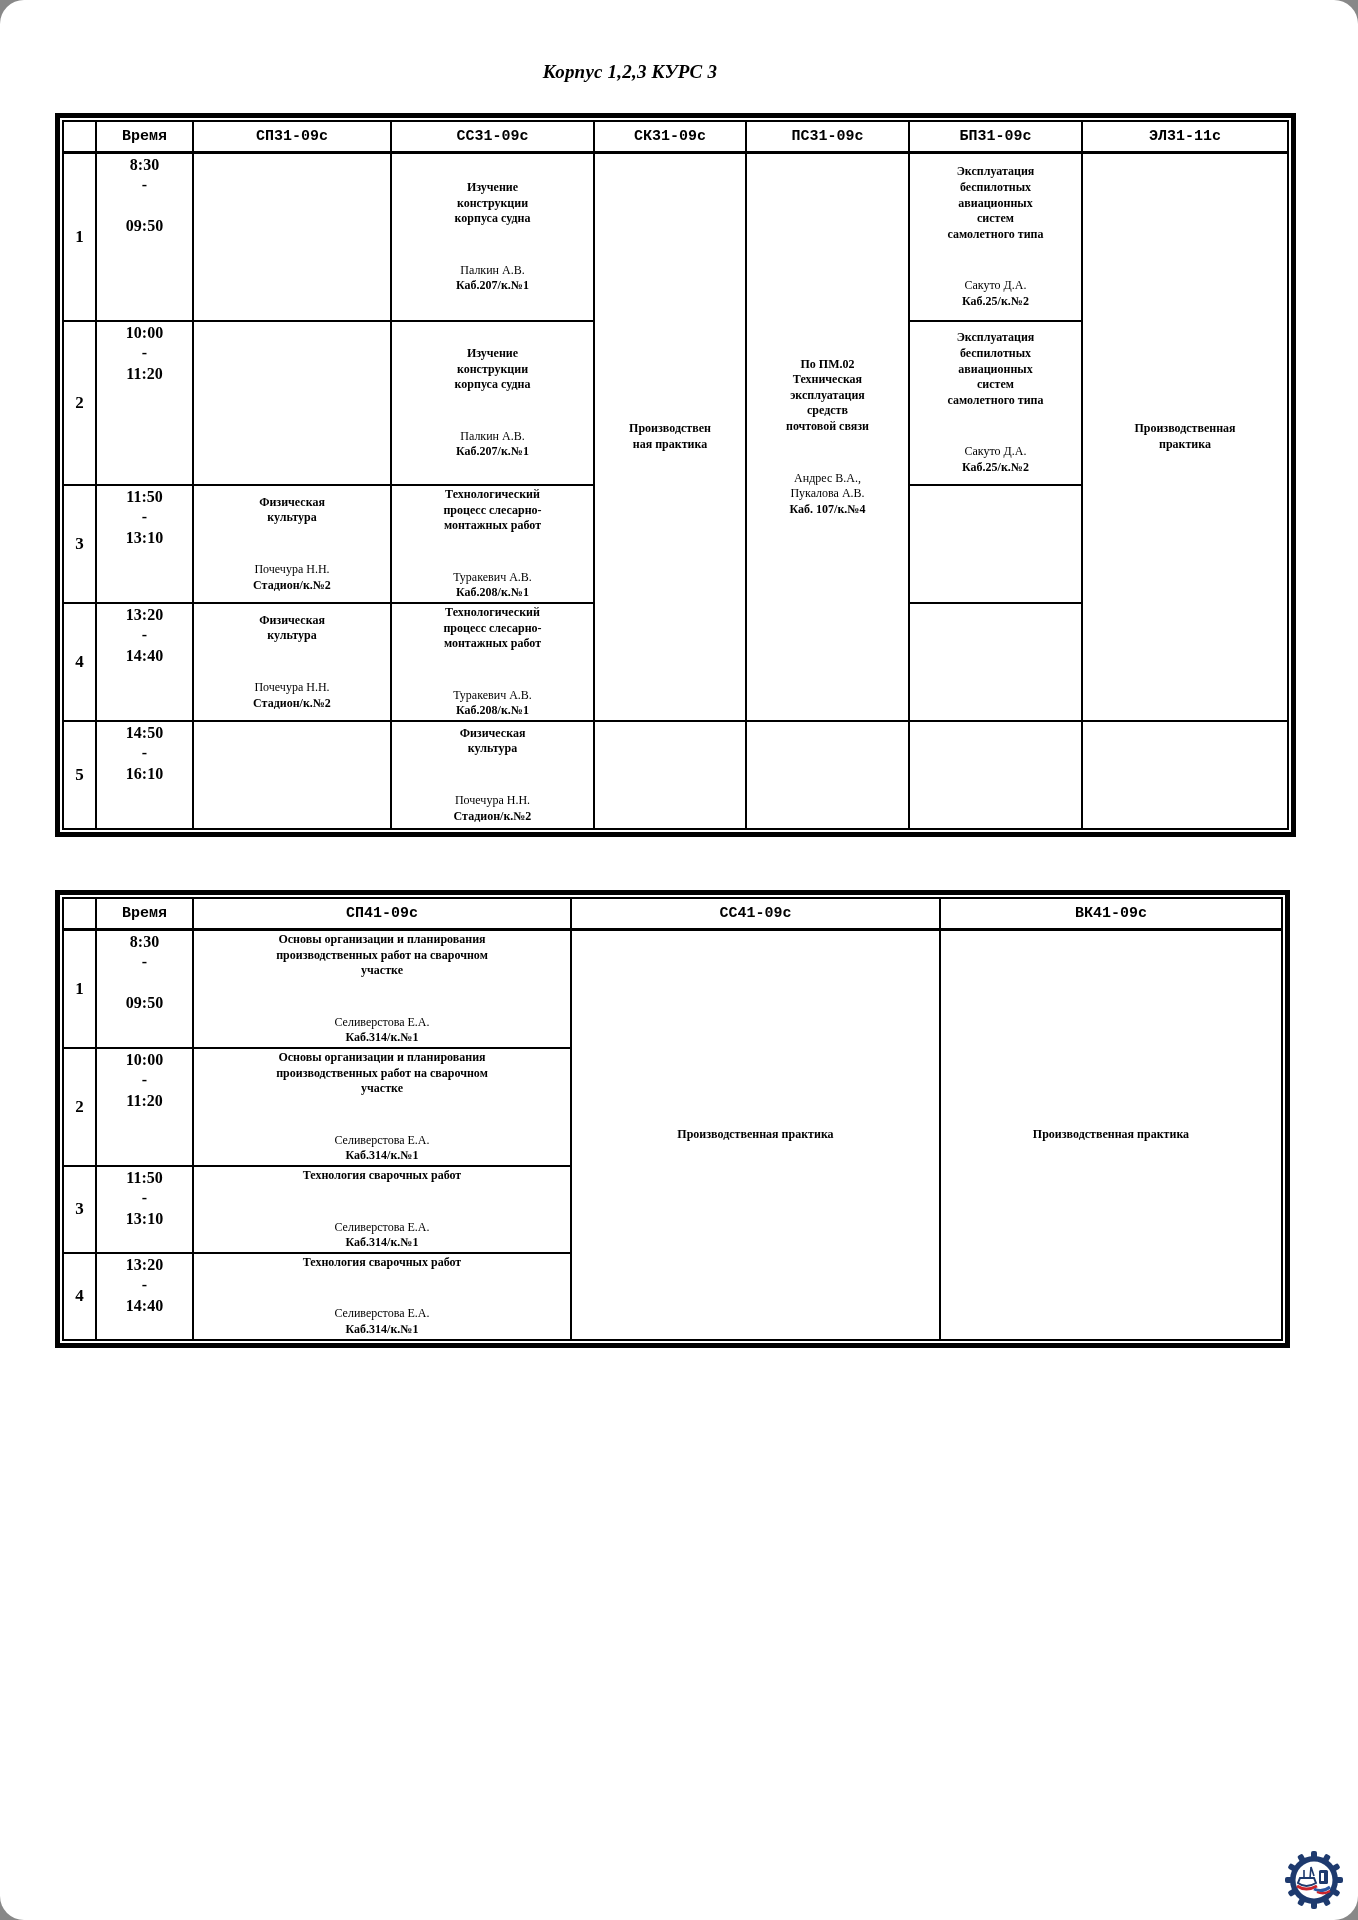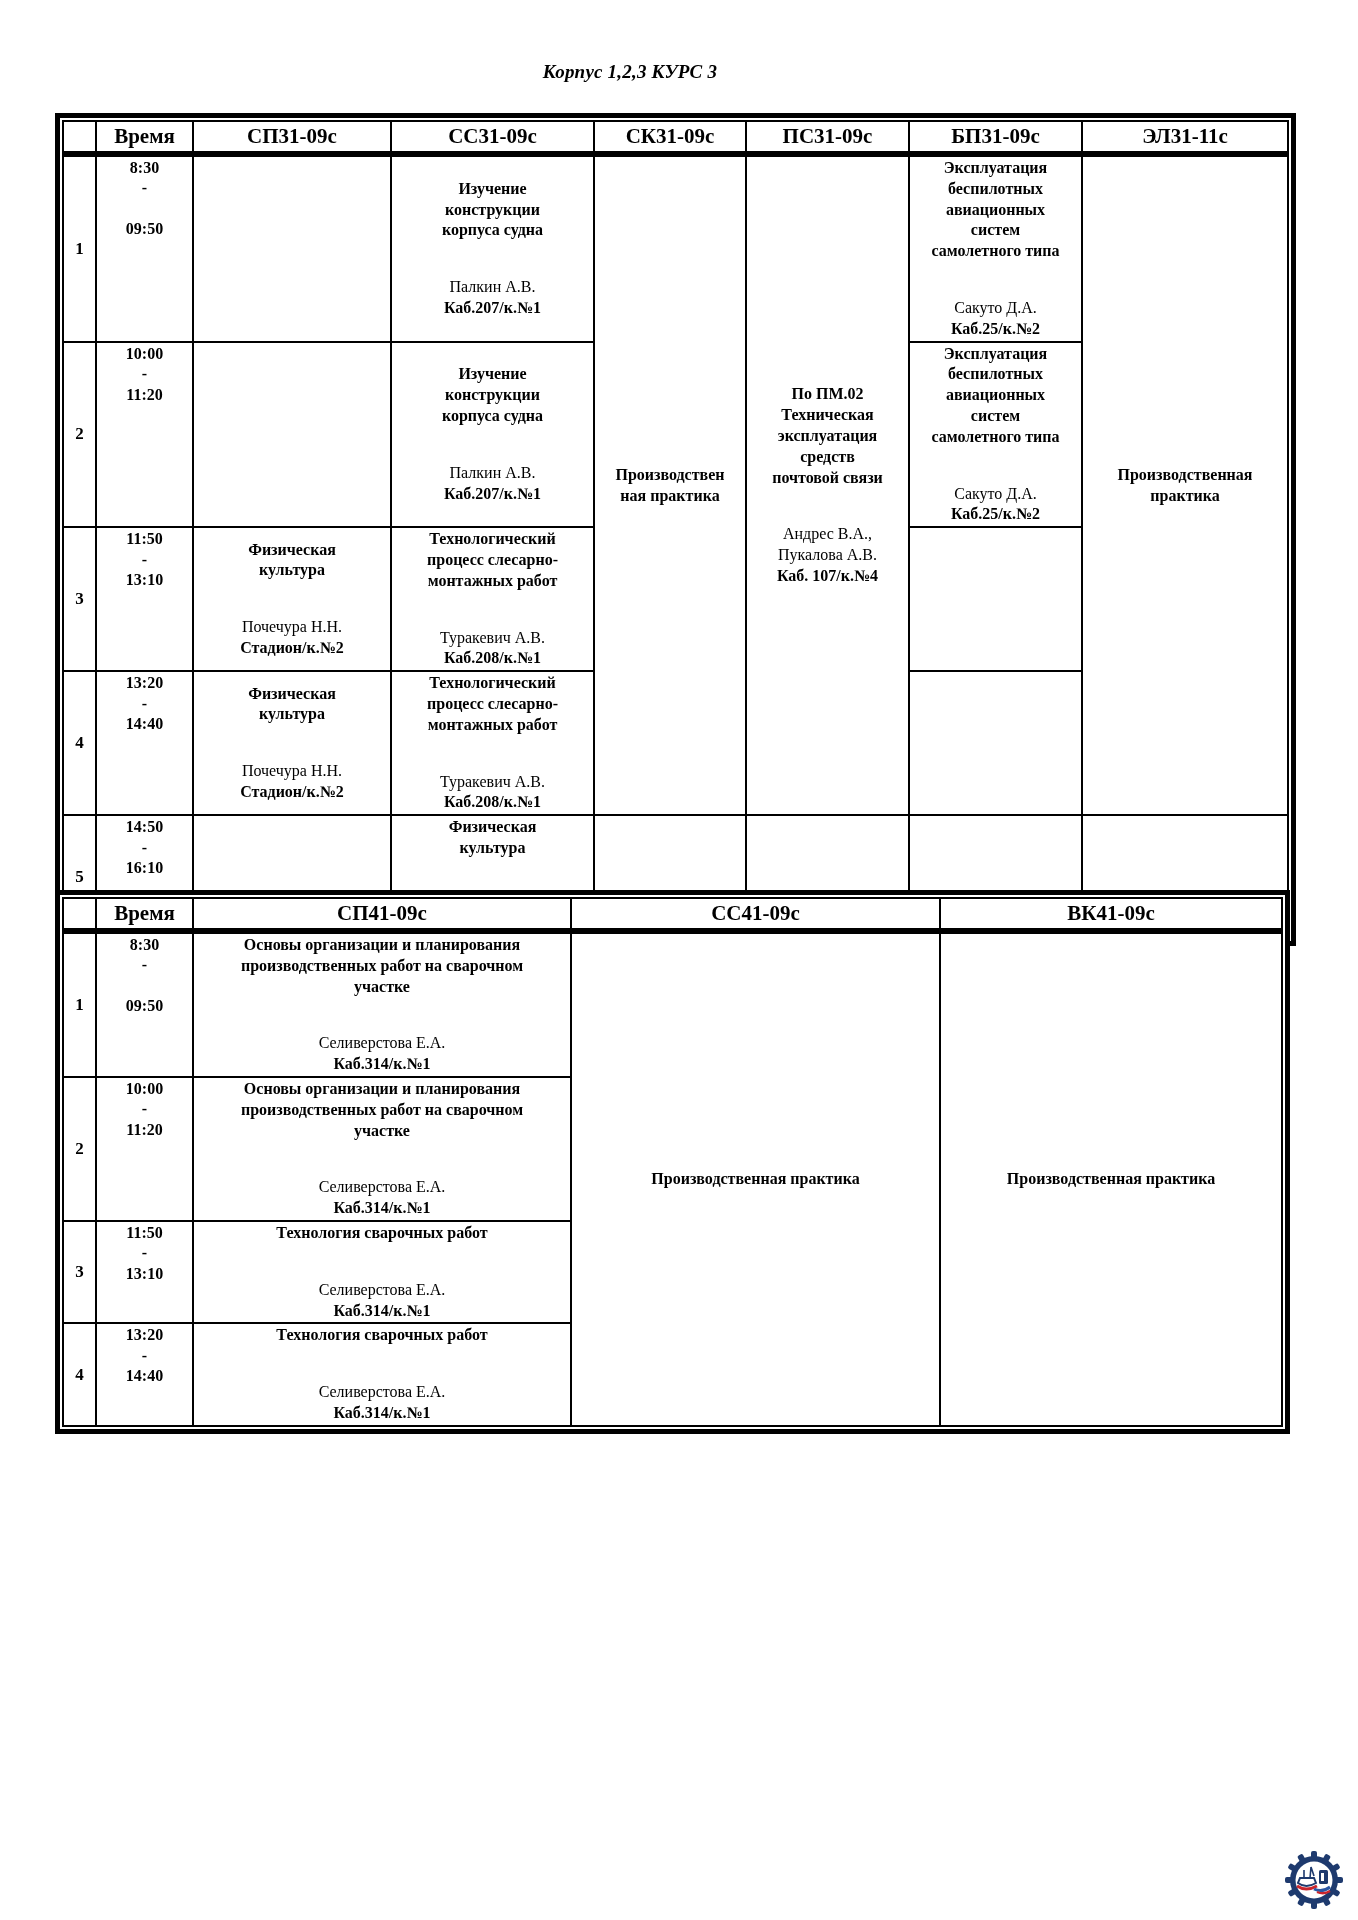--- a/index.html
+++ b/index.html
@@ -4,20 +4,21 @@
 <style>
   html,body{margin:0;padding:0;}
   body{background:#888;}
   .page{
     position:relative;
     width:1358px;height:1920px;
     background:#ffffff;
     font-family:"Liberation Serif","DejaVu Serif",serif;
     color:#000;
     overflow:hidden;
+    border-radius:24px;
   }
   .doc-title{
     position:absolute;left:55px;width:1150px;
     text-align:center;
     font-size:19px;font-weight:bold;font-style:italic;
     letter-spacing:0.2px;
   }
   #title1{top:61px;}
   #title2{top:857px;}
 
@@ -35,42 +36,43 @@
     table-layout:fixed;
     background:#fff;
   }
   table.sched th, table.sched td{
     border:2px solid #000;
     padding:1px 3px;
     text-align:center;
     overflow:hidden;
   }
   table.sched th{
-    font-size:21px;font-weight:bold;
+    font-size:15px;font-weight:bold;
     height:27px;
-    border-bottom:6px solid #000000;
+    border-bottom:3px solid #000000;
+    font-family:Liberation Mono, monospace;
   }
   td.num{
     font-size:17px;font-weight:bold;
     vertical-align:middle;
     border-right:7px double #000;
   }
   td.time{
     font-size:16px;font-weight:bold;
     vertical-align:top;
     padding-top:3px;
     line-height:1.28;
     border-right:7px double #000;
     margin-left:22px;
   }
   th.numh{border-right:7px double #000;}
   th.timeh{border-right:7px double #000;}
   td.lesson{
     vertical-align:middle;
-    font-size:16px;
+    font-size:12px;
     line-height:1.3;
   }
   .pre{white-space:pre-line;}
   .subj{font-weight:bold;}
   .teach{font-weight:normal;margin-top:36px;}
   .room{font-weight:bold;}
 
   
   #t1 col.c-num{width:33px;}
   #t1 col.c-time{width:97px;}

